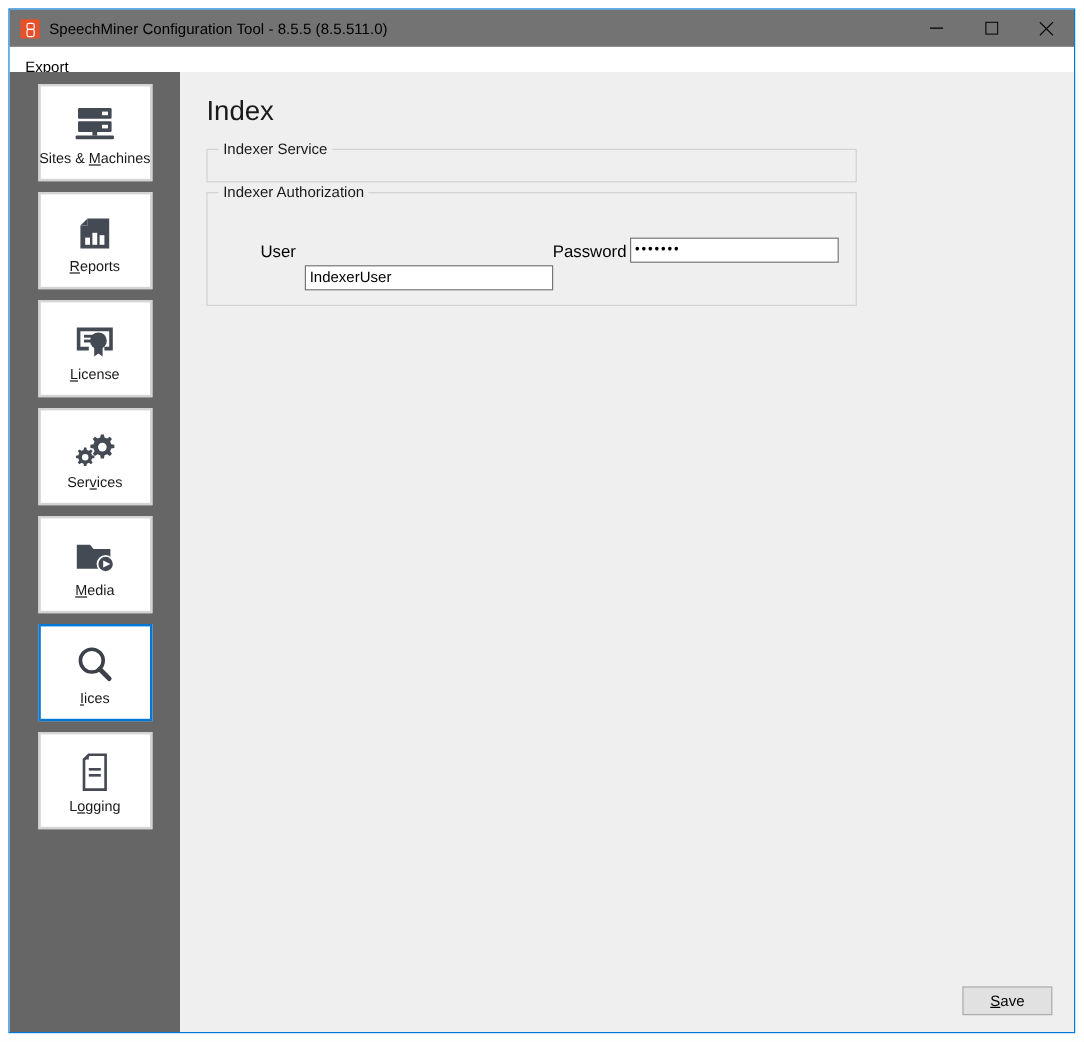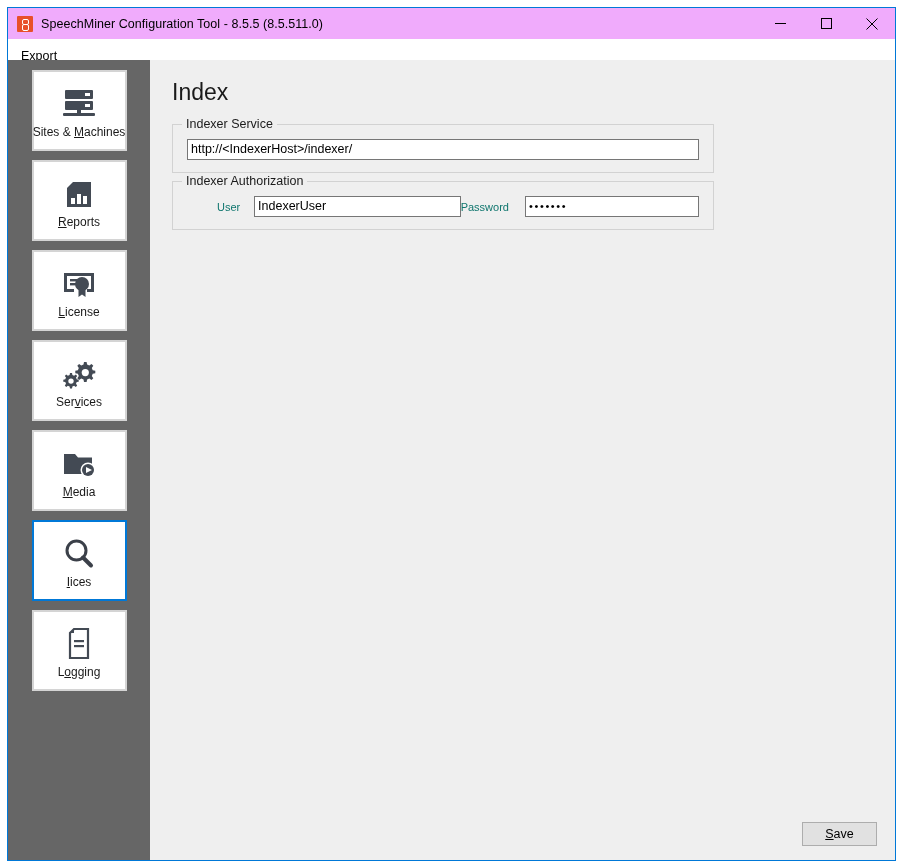--- a/index.html
+++ b/index.html
@@ -20,21 +20,21 @@
     border: 1px solid #0078d7;
     display: flex;
     flex-direction: column;
     overflow: hidden;
   }
 
   
   .titlebar {
     height: 31px;
     flex: 0 0 31px;
-    background: #f0abfc;
+    background: #737373;
     display: flex;
     align-items: center;
     position: relative;
   }
   .app-icon {
     width: 16px; height: 16px;
     margin-left: 9px; margin-right: 8px;
     background: #e8502a;
     border-radius: 1px;
     position: relative;
@@ -195,22 +195,22 @@
     display: flex;
     align-items: center;
     overflow: hidden;
     white-space: nowrap;
   }
   .field-row {
     display: flex;
     align-items: center;
   }
   .field-label {
-    font-size: 11px;
-    color: #0f766e;
+    font-size: 14px;
+    color: #000000;
     white-space: nowrap;
   }
   .pw-dots {
     font-size: 11px;
     letter-spacing: 1.6px;
     color: #000000;
     font-family: "Liberation Sans", sans-serif;
   }
 
   
@@ -360,28 +360,27 @@
       </div>
 
     </div>
 
     <div class="content">
 
       <h1 class="page-title">Index</h1>
 
       <div class="groupbox" style="width:542px;">
         <div class="gb-title">Indexer Service</div>
-        <div class="textbox" style="width:100%;" placeholder="">http://&lt;IndexerHost&gt;/indexer/</div>
       </div>
 
       <div class="groupbox" style="width:542px;padding-left:44px;">
         <div class="gb-title">Indexer Authorization</div>
         <div class="field-row">
           <div class="field-label" style="width:42px;">User</div>
-          <div class="textbox" style="width:233px;" placeholder="">IndexerUser</div>
+          <div class="textbox" style="width:233px;margin-top:46px;" placeholder="">IndexerUser</div>
           <div class="field-label" style="width:73px; text-align:left;">Password</div>
           <div class="textbox" style="width:196px;">
               <span class="pw-dots">•••••••</span>
             </div>
         </div>
       </div>
 
       <div class="footer">
         <div class="btn">
             <span></span>

